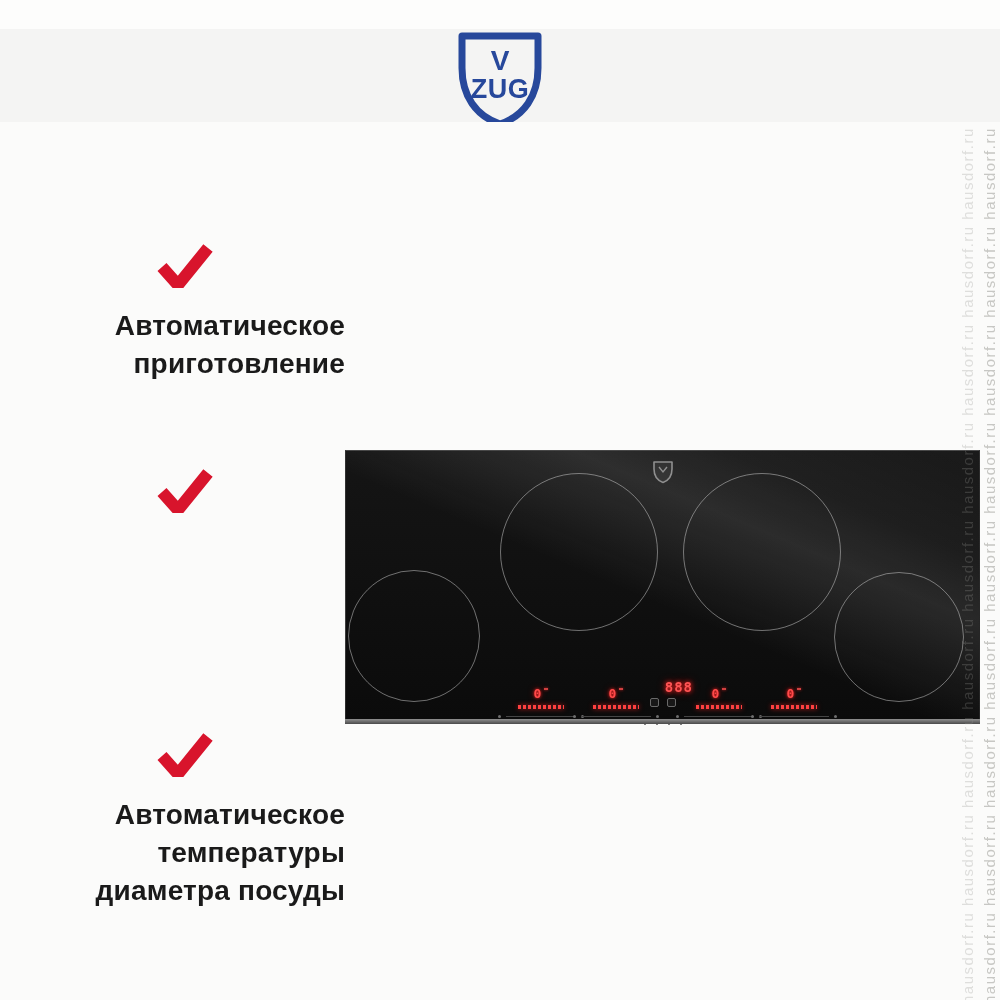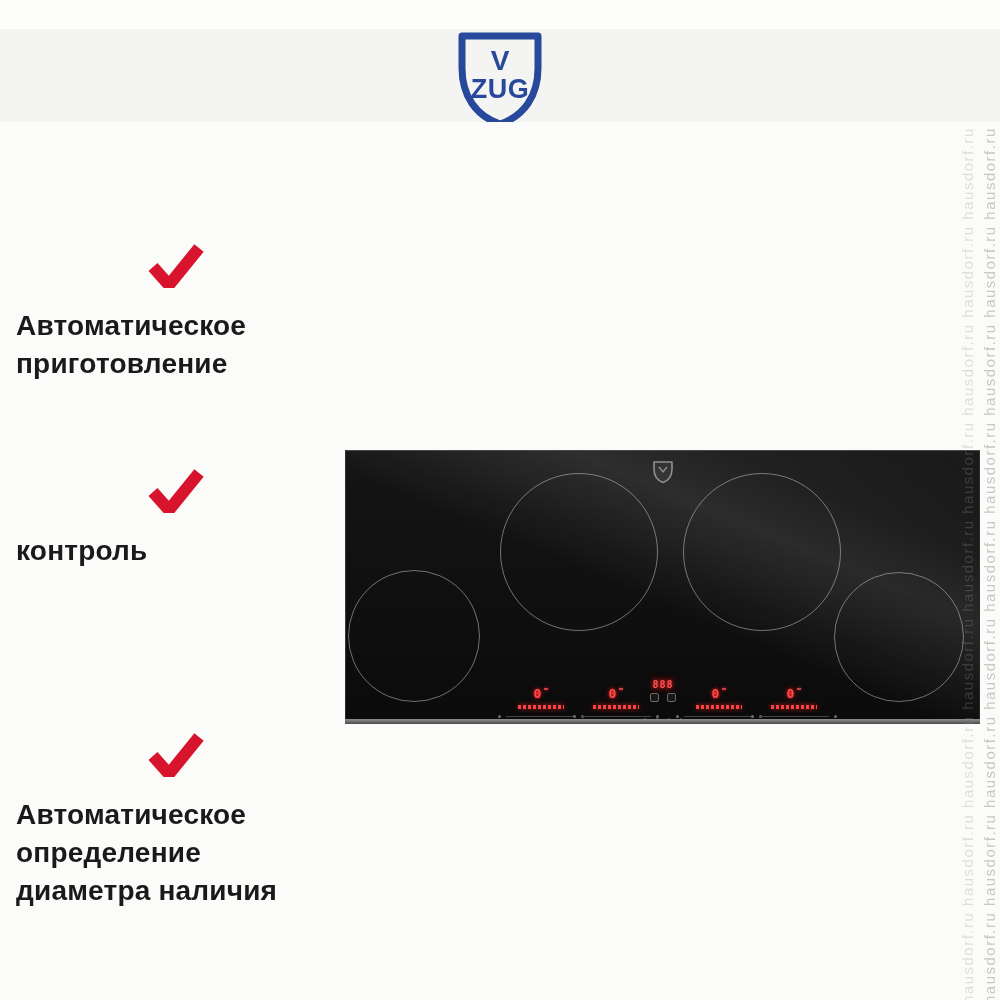--- a/index.html
+++ b/index.html
@@ -7,21 +7,21 @@
   .canvas { position:relative; width:1000px; height:1000px; overflow:hidden; background:#fbfbfa; }
 
   
   .band-white { position:absolute; left:0; top:0; width:1000px; height:29px; background:#fdfdfc; }
   .band-gray  { position:absolute; left:0; top:29px; width:1000px; height:93px; background:#f4f4f3; }
 
   
   .brand { position:absolute; left:454px; top:30px; width:92px; height:92px; }
 
   
-  .feature { position:absolute; left:16px; width:320px; text-align:left; }
+  .feature { position:absolute; left:25px; width:320px; text-align:right; }
   .feature.f1 { top:242px; }
   .feature.f2 { top:467px; }
   .feature.f3 { top:731px; }
   .check { display:block; margin:0 auto; }
   .feature-text { margin-top:19px; font-size:28px; font-weight:700; color:#1a1a1a; line-height:38px; letter-spacing:0.2px; }
 
   
   .cooktop { position:absolute; left:345px; top:450px; width:635px; height:269px;
     background:
       linear-gradient(to right top, rgba(255,255,255,0) 46%, rgba(255,255,255,0.05) 56%, rgba(255,255,255,0.11) 68%, rgba(255,255,255,0.05) 80%, rgba(255,255,255,0.02) 100%),
@@ -49,22 +49,22 @@
     vertical-align:8px; box-shadow:0 0 3px rgba(255,40,40,0.8); }
   .zstrip { margin:3px auto 0; width:46px; height:4px;
     background:repeating-linear-gradient(90deg, #ff4040 0px, #ff4040 3px, rgba(255,64,64,0.18) 3px, rgba(255,64,64,0.18) 5px);
     box-shadow:0 0 5px rgba(255,30,30,0.55); }
   .zline { margin:7px auto 0; width:70px; height:1px; background:#454545; position:relative; }
   .zline::before, .zline::after { content:""; position:absolute; top:-1px; width:3px; height:3px;
     border-radius:50%; background:#6e6e6e; }
   .zline::before { left:-8px; } .zline::after { right:-8px; }
 
   .timerblk { position:absolute; left:287px; top:228px; width:60px; text-align:center; }
-  .timer { font-family:"DejaVu Sans Mono", monospace; font-weight:bold; font-size:10px; letter-spacing:1px;
-    color:#ff5454; text-shadow:0 0 4px rgba(255,40,40,1), 0 0 9px rgba(255,0,0,0.6); }
+  .timer { font-family:"DejaVu Sans Mono", monospace; font-weight:bold; font-size:14px; letter-spacing:1px;
+    color:#ff5454; text-shadow:0 0 4px rgba(255,40,40,1), 0 0 9px rgba(255,0,0,0.6);text-align:right; }
   .ticons { margin-top:3px; display:flex; justify-content:center; gap:8px; }
   .ticon { width:7px; height:7px; border:1px solid #6a6a6a; border-radius:2px; background:rgba(255,255,255,0.05); }
   .tmarks { margin-top:4px; }
   .tmark { display:inline-block; width:2px; height:2px; background:#575757; border-radius:50%; margin:0 5px; }
 
   
   .wm { position:absolute; transform-origin:left top; transform:rotate(-90deg);
     font-size:15px; letter-spacing:1.5px; white-space:nowrap; z-index:5; }
   .wm1 { left:981px; top:1004px; color:rgba(148,148,142,0.50); }
   .wm2 { left:959px; top:1004px; color:rgba(148,148,142,0.28); }
@@ -90,32 +90,31 @@
       <div>Автоматическое</div>
       <div>приготовление</div>
     </div>
   </div>
 
   <div class="feature f2">
     <svg class="check" width="56" height="46" viewBox="0 0 56 46">
       <path d="M5 25 L21 43 L51 6" fill="none" stroke="#d8142c" stroke-width="12" stroke-linecap="butt" stroke-linejoin="miter"></path>
     </svg>
     <div class="feature-text">
-      <div>контроль</div>
     </div>
   </div>
 
   <div class="feature f3">
     <svg class="check" width="56" height="46" viewBox="0 0 56 46">
       <path d="M5 25 L21 43 L51 6" fill="none" stroke="#d8142c" stroke-width="12" stroke-linecap="butt" stroke-linejoin="miter"></path>
     </svg>
     <div class="feature-text">
       <div>Автоматическое</div>
-      <div>определение</div>
-      <div>диаметра наличия</div>
+      <div>температуры</div>
+      <div>диаметра посуды</div>
     </div>
   </div>
 
   <div class="cooktop">
     <div class="zone-circle zc1"></div>
     <div class="zone-circle zc2"></div>
     <div class="zone-circle zc3"></div>
     <div class="zone-circle zc4"></div>
 
     <svg class="mini-logo" width="22" height="24" viewBox="0 0 22 24">

